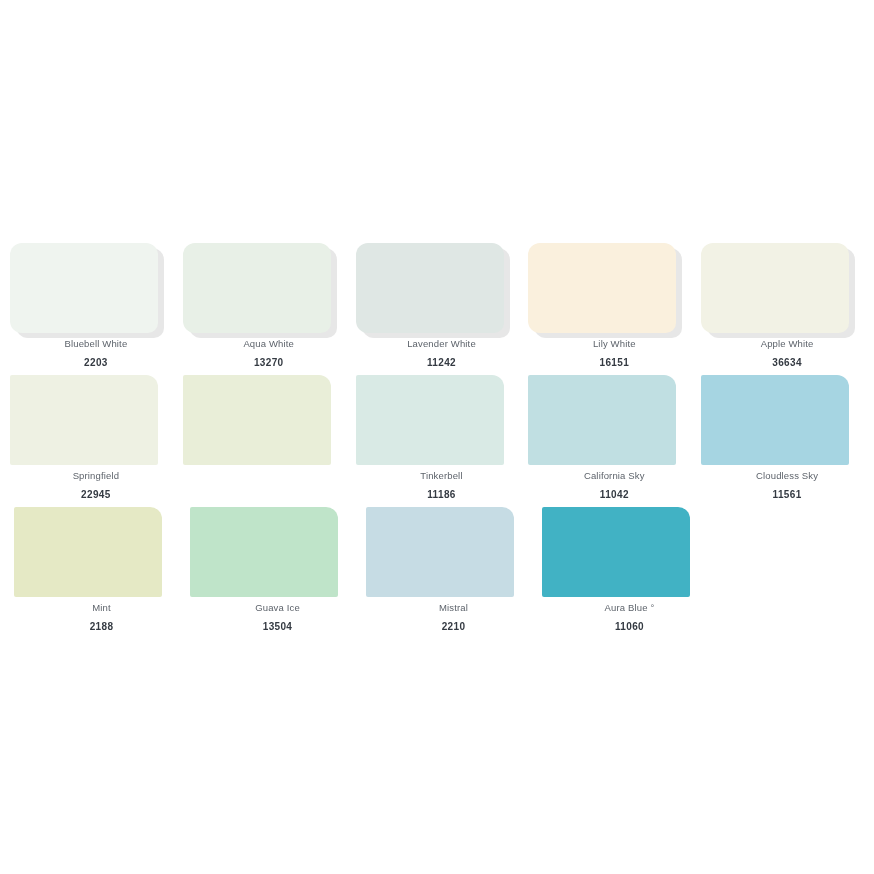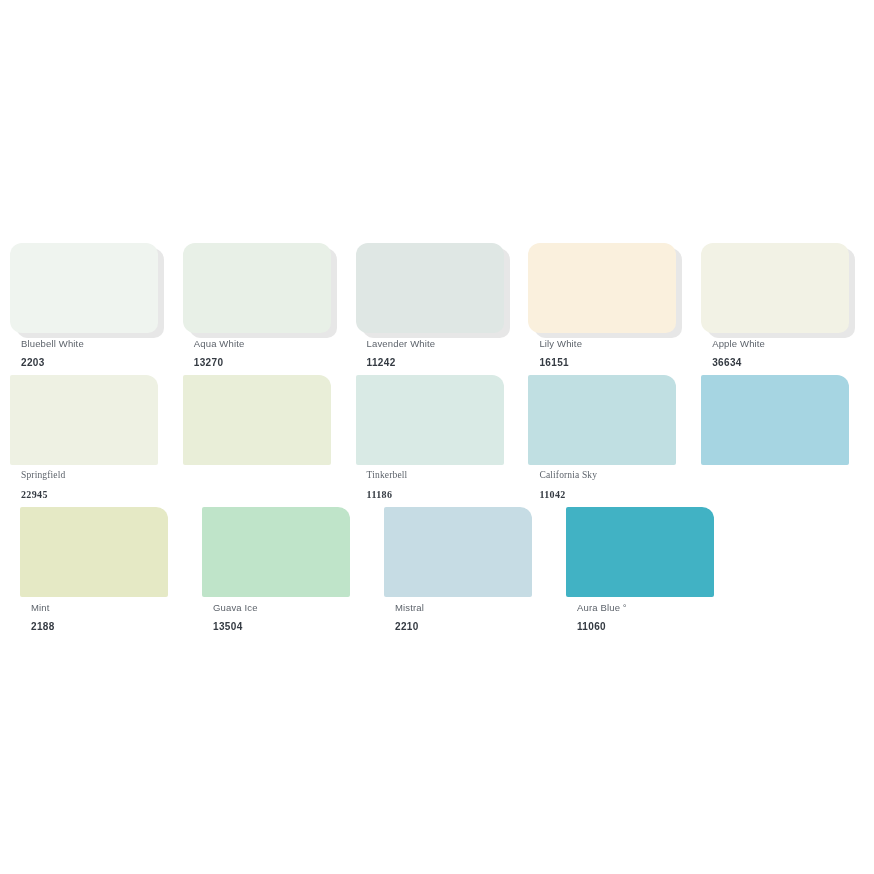--- a/index.html
+++ b/index.html
@@ -22,22 +22,22 @@
     top: 243px;
     width: 874px;
   }
 
   .swatch-row {
     display: flex;
     width: 874px;
     box-sizing: border-box;
   }
   .swatch-row.row-1 { padding-left: 10px; }
-  .swatch-row.row-2 { padding-left: 10px; margin-top: 6px; font-family: Liberation Serif, serif; }
-  .swatch-row.row-3 { padding-left: 20px; margin-top: 6px; gap: 6px; }
+  .swatch-row.row-2 { padding-left: 10px; margin-top: 6px; }
+  .swatch-row.row-3 { padding-left: 14px; margin-top: 6px; }
 
   .swatch-cell {
     width: 164px;
     margin-right: 12px;
     position: relative;
   }
 
   .swatch-chip {
     width: 148px;
     height: 90px;
@@ -50,20 +50,21 @@
   }
   .row-2 .swatch-chip,
   .row-3 .swatch-chip {
     border-radius: 2px 12px 2px 2px;
   }
 
   .swatch-meta {
     margin-top: 5px;
     padding-left: 11px;
     line-height: 1.18;
+    text-align: center;
   }
   .row-1 .swatch-meta { padding-left: 11px; }
 
   .swatch-name {
     font-size: 9.5px;
     color: #5d636b;
     letter-spacing: 0.15px;
     white-space: nowrap;
   }
   .swatch-code {
@@ -136,20 +137,24 @@
       </div>
       <div class="swatch-cell">
         <div class="swatch-chip" style="background: rgb(192, 223, 226);"></div>
         <div class="swatch-meta">
           <div class="swatch-name">California Sky</div>
           <div class="swatch-code">11042</div>
         </div>
       </div>
       <div class="swatch-cell">
         <div class="swatch-chip" style="background: rgb(166, 213, 226);"></div>
+        <div class="swatch-meta">
+          <div class="swatch-name">Cloudless Sky</div>
+          <div class="swatch-code">11561</div>
+        </div>
       </div>
     </div>
     <div class="swatch-row row-3">
       <div class="swatch-cell">
         <div class="swatch-chip" style="background: rgb(229, 233, 197);"></div>
         <div class="swatch-meta">
           <div class="swatch-name">Mint</div>
           <div class="swatch-code">2188</div>
         </div>
       </div>

